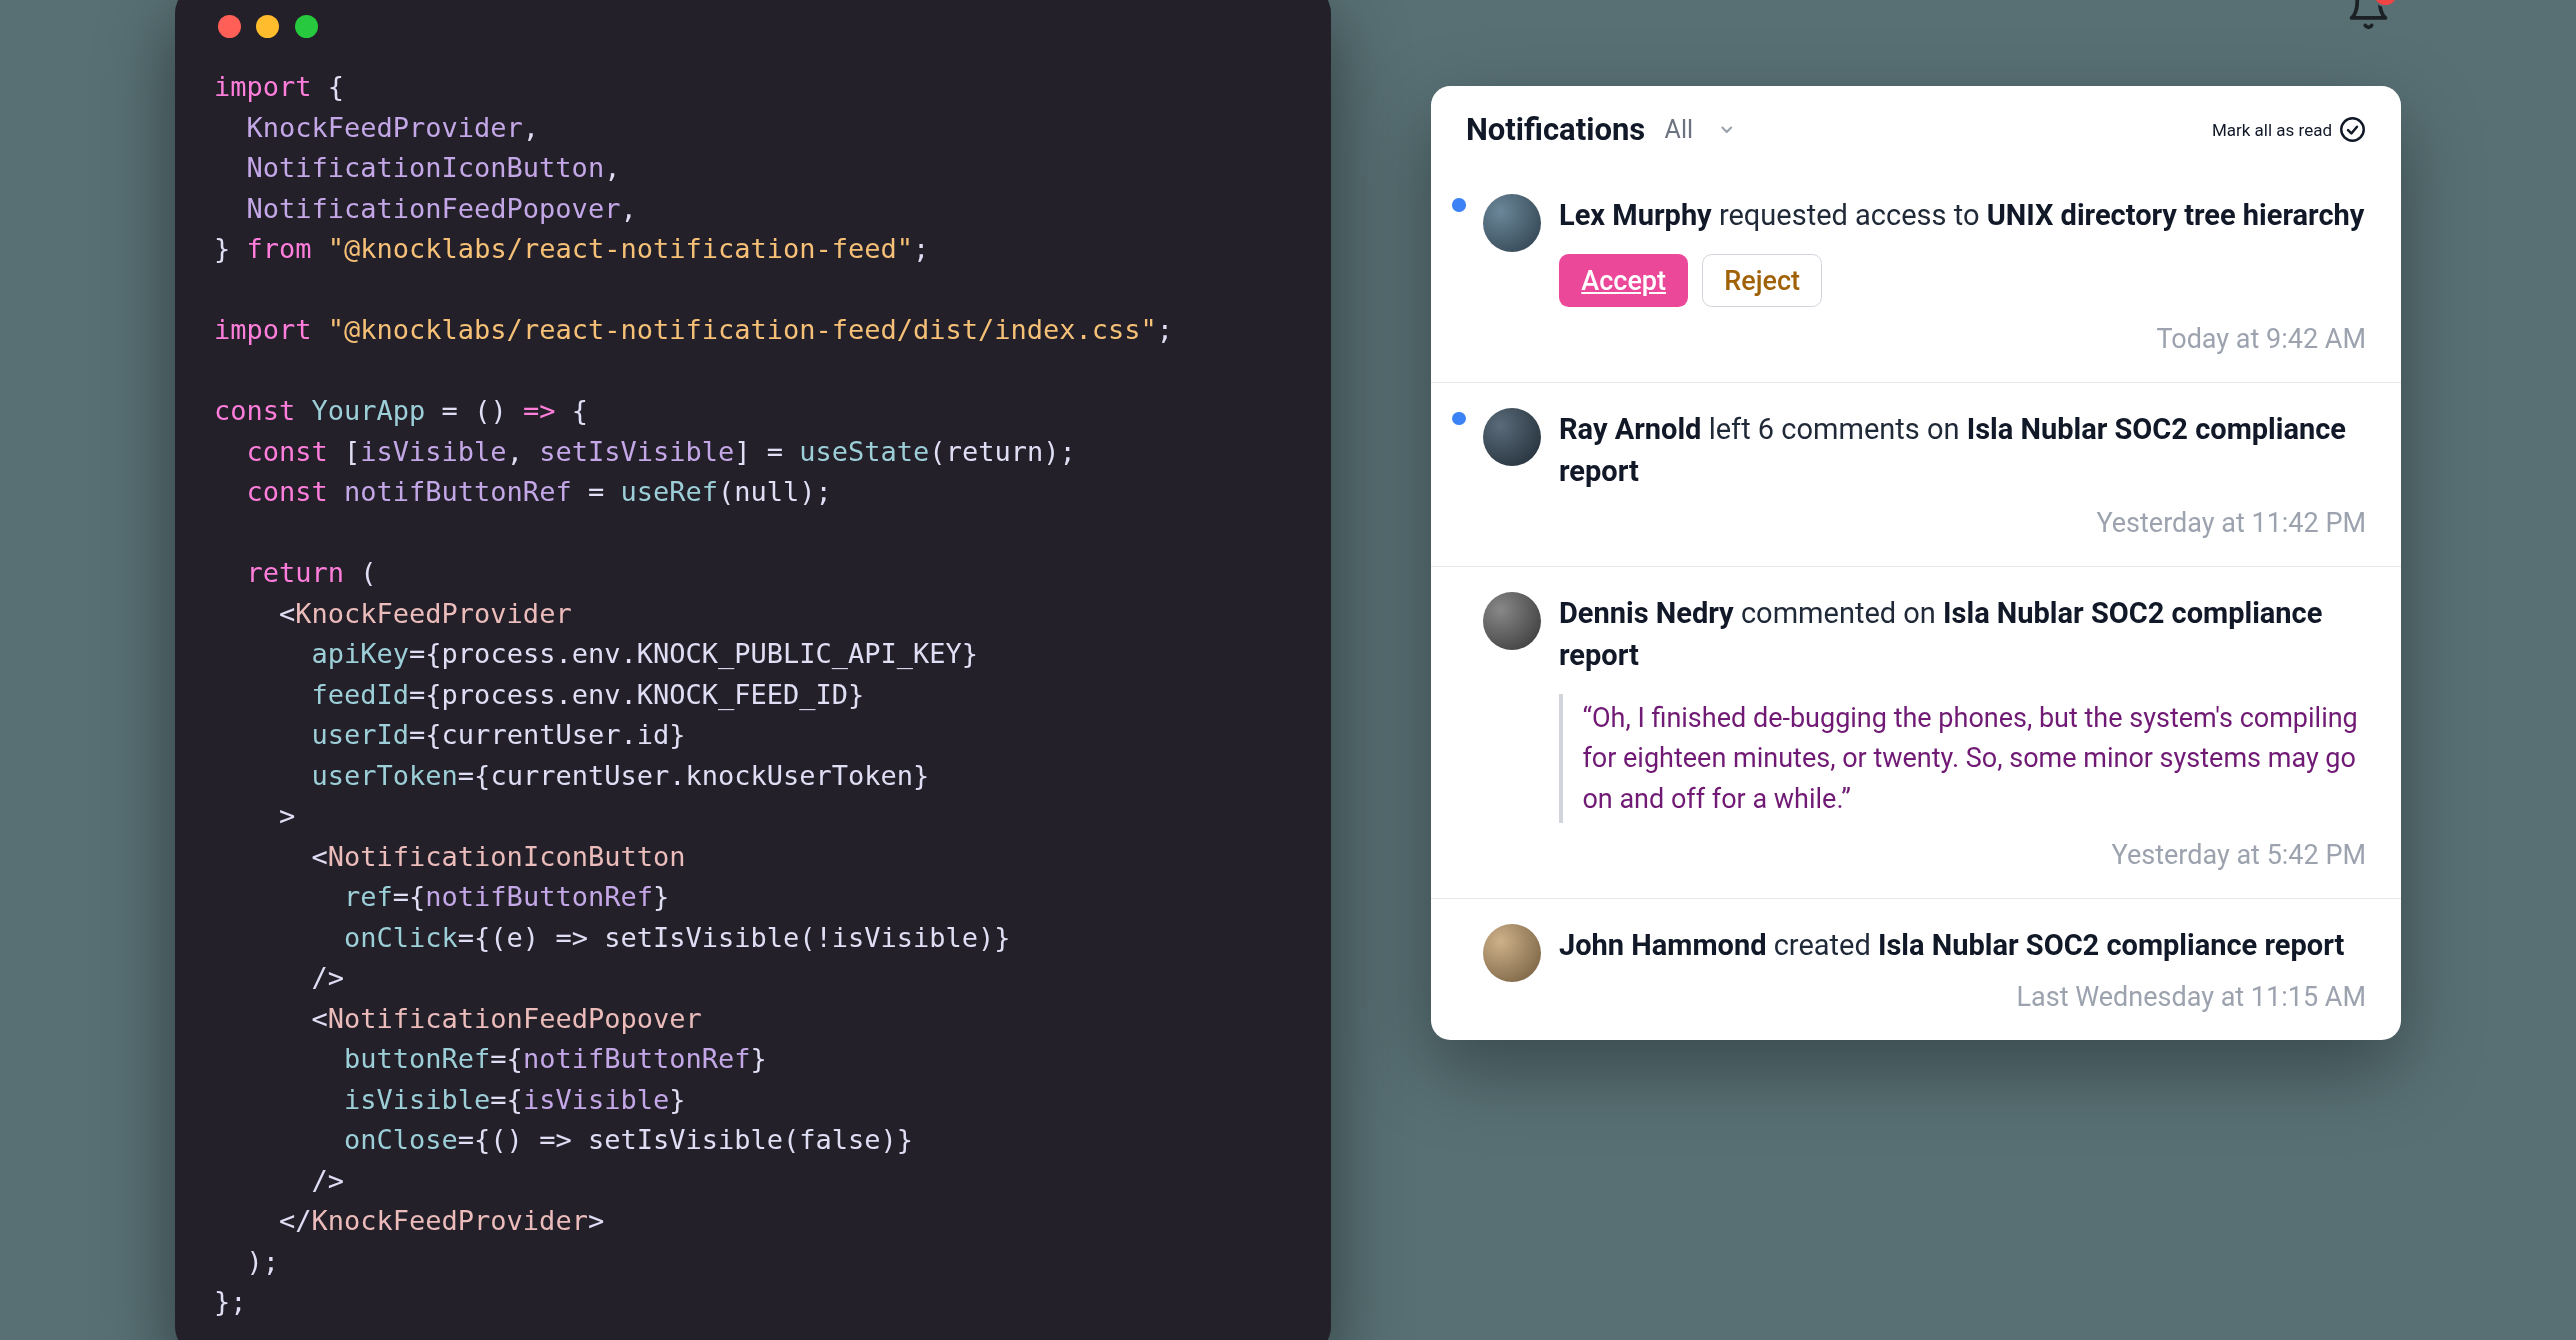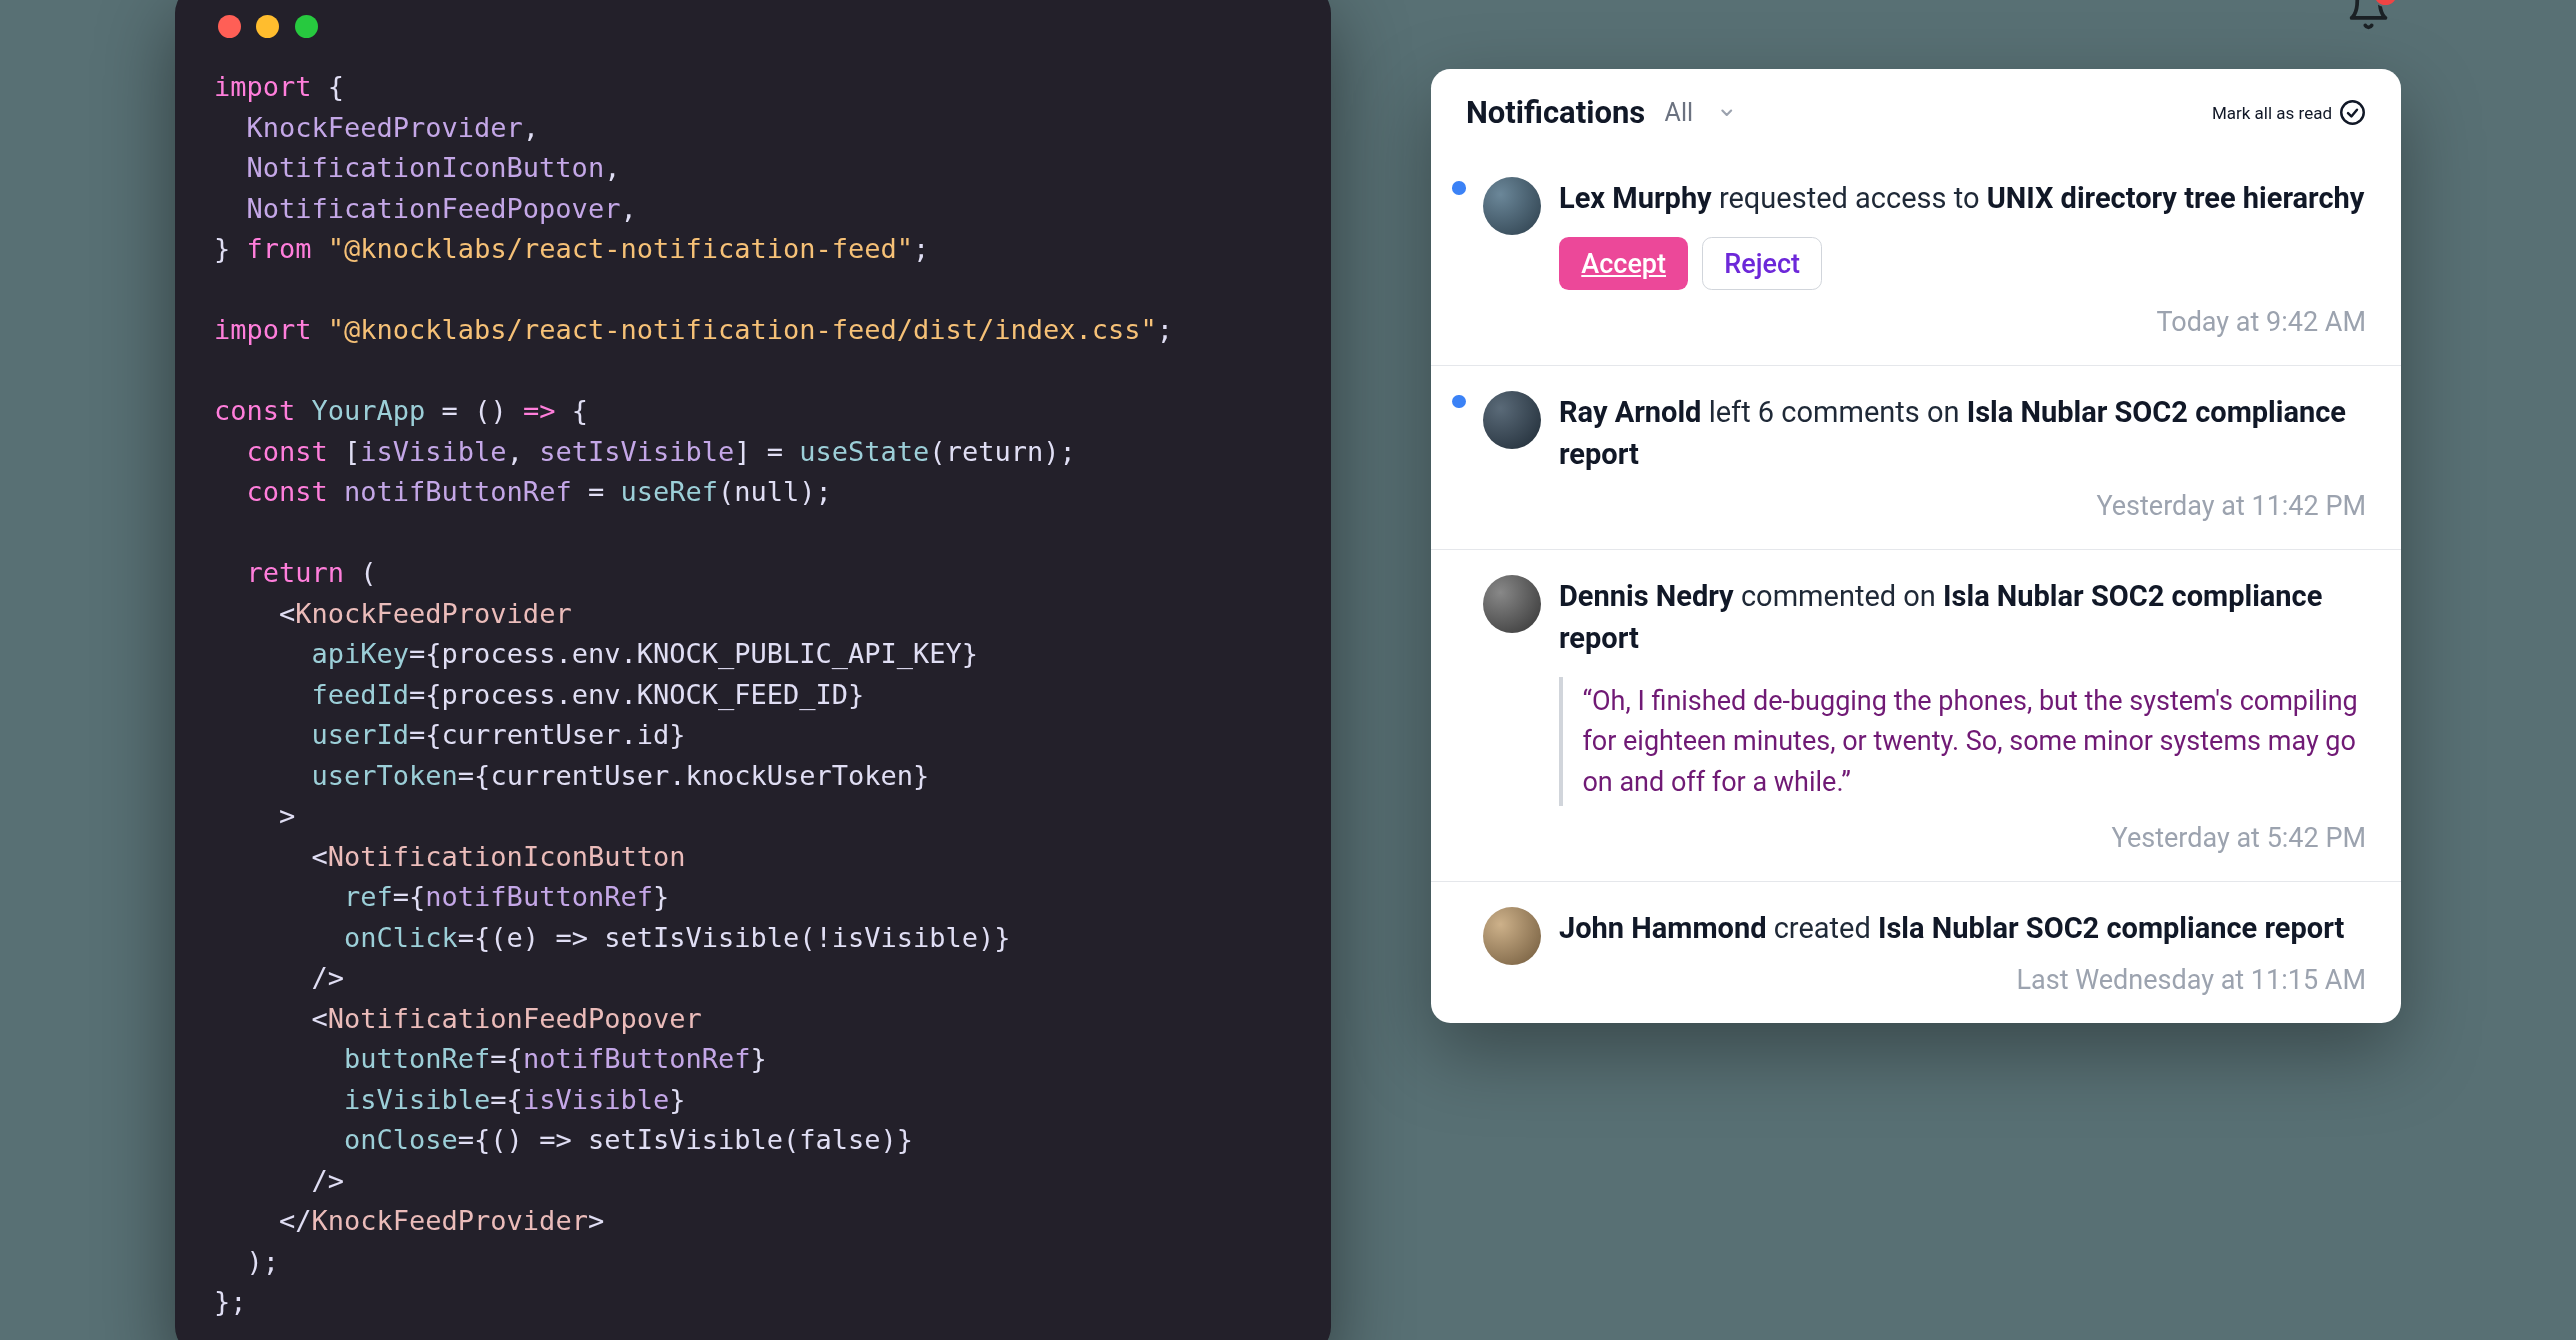--- a/index.html
+++ b/index.html
@@ -72,21 +72,21 @@
     font-size:17.5px;
     font-weight:700;
     min-width:27px; height:27px;
     border-radius:13.6px;
     display:flex; align-items:center; justify-content:center;
     border:2.9px solid #587074;
   }
 
   .popover {
     position:absolute;
-    top: 83px;
+    top: 100px;
     right: 0;
     width: 970px;
     background:#fff;
     border-radius:19.4px;
     box-shadow: 0 29px 78px rgba(0,0,0,.35);
     overflow:hidden;
   }
   .pop-header{
     display:flex; align-items:center; gap:19.4px;
     padding: 25px 35px 21.3px;
@@ -133,21 +133,21 @@
 
   .body{flex:1;}
   .msg{ font-size:29px; line-height:1.45; color:#1f2937; }
   .msg strong{ font-weight:700; color:#111827; }
   .actions{ display:flex; gap:13.6px; margin-top:17.5px;}
   .btn{
     font-size:27px; padding:9.7px 21.3px; border-radius:9.7px;
     cursor:pointer; border:1px solid transparent; font-weight:500;
   }
   .btn.primary{ background:#ec4899; color:#fff;text-decoration:underline; }
-  .btn.secondary{ background:#fff; color:#6d28d9; border-color:#d1d5db;}
+  .btn.secondary{ background:#fff; color:#a16207; border-color:#d1d5db;}
   .quote{
     border-left:4.8px solid #d1d5db;
     padding: 3.9px 0 3.9px 19.4px;
     margin: 17.5px 0 1.9px;
     color:#701a75;
     font-size:27px; line-height:1.5;
   }
   .ts{ margin-top:15.5px; color:#9ca3af; font-size:27px;text-align:right;}
 </style>
 </head>

